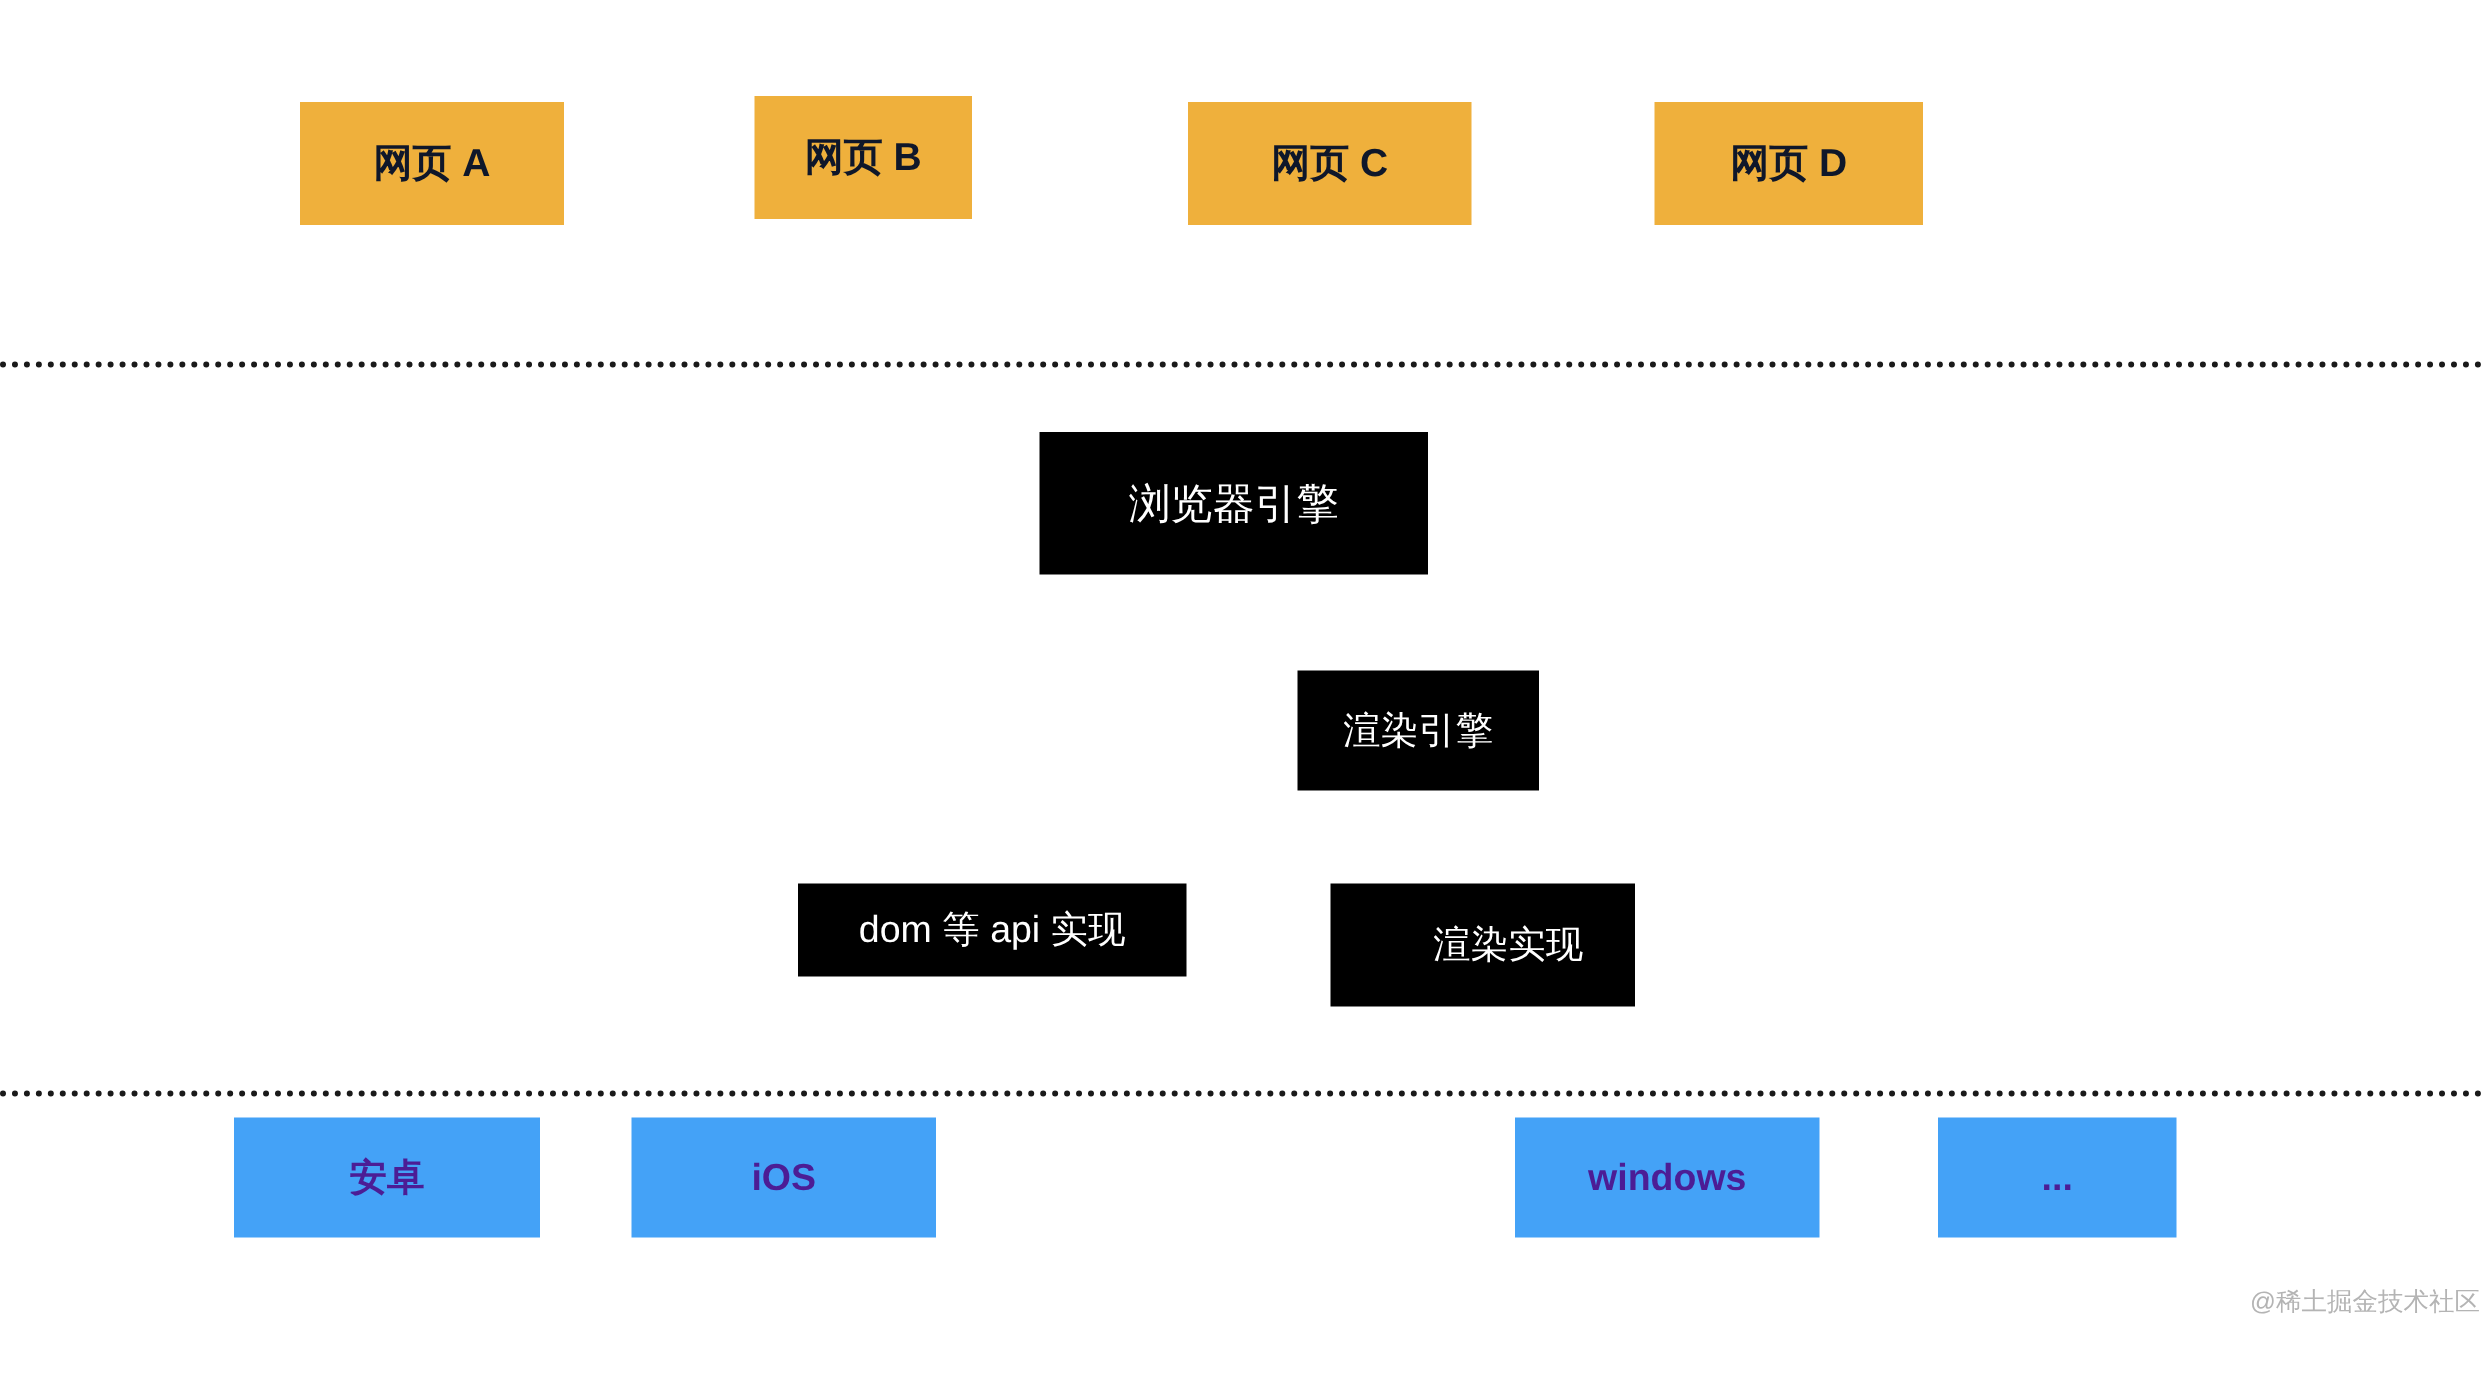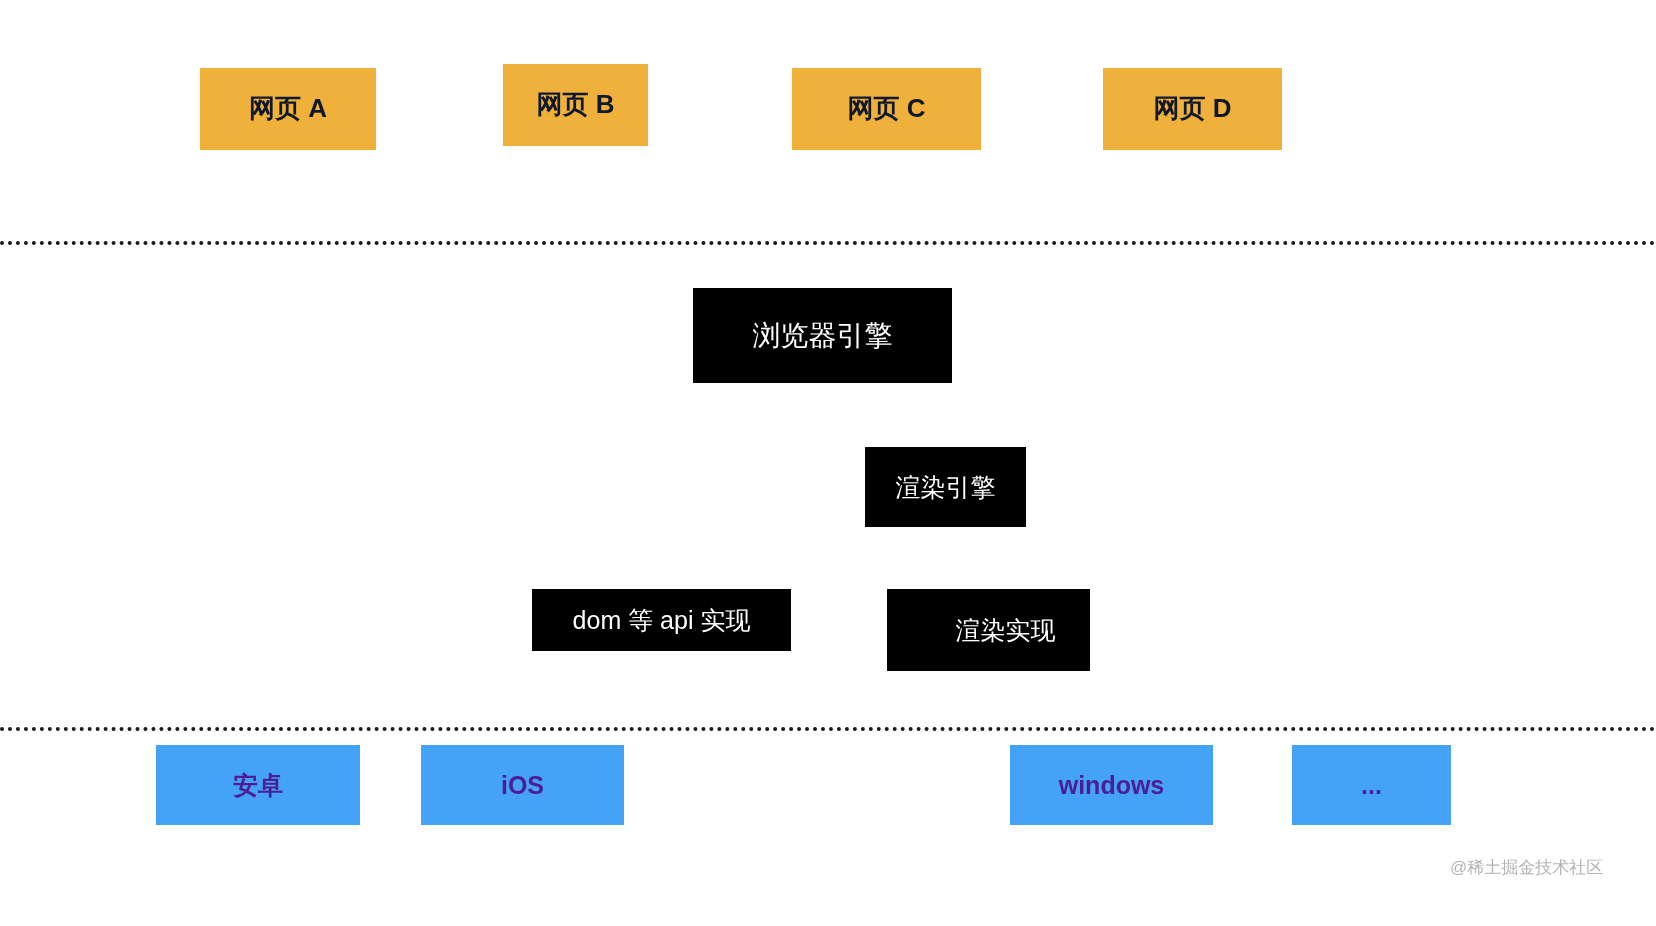--- a/index.html
+++ b/index.html
@@ -82,15 +82,15 @@
   <div class="box box-engine lvl3" style="left: 532px; top: 589px; width: 259px; height: 62px;">dom 等 api 实现</div>
   <div class="box box-engine lvl3" style="left: 887px; top: 589px; width: 203px; height: 82px; padding-left: 34px;">渲染实现</div>
 
   <div class="divider" style="top: 727px;"></div>
 
   <div class="box box-os" style="left: 156px; top: 745px; width: 204px; height: 80px;">安卓</div>
   <div class="box box-os" style="left: 421px; top: 745px; width: 203px; height: 80px;">iOS</div>
   <div class="box box-os" style="left: 1010px; top: 745px; width: 203px; height: 80px;">windows</div>
   <div class="box box-os" style="left: 1292px; top: 745px; width: 159px; height: 80px;">...</div>
 
-  <div class="watermark" style="left: 1450px; top: 856px;">@稀土掘金技术社区</div>
+  <div class="watermark" style="left: 1500px; top: 856px;">@稀土掘金技术社区</div>
 
 </div>
 
 </body></html>

